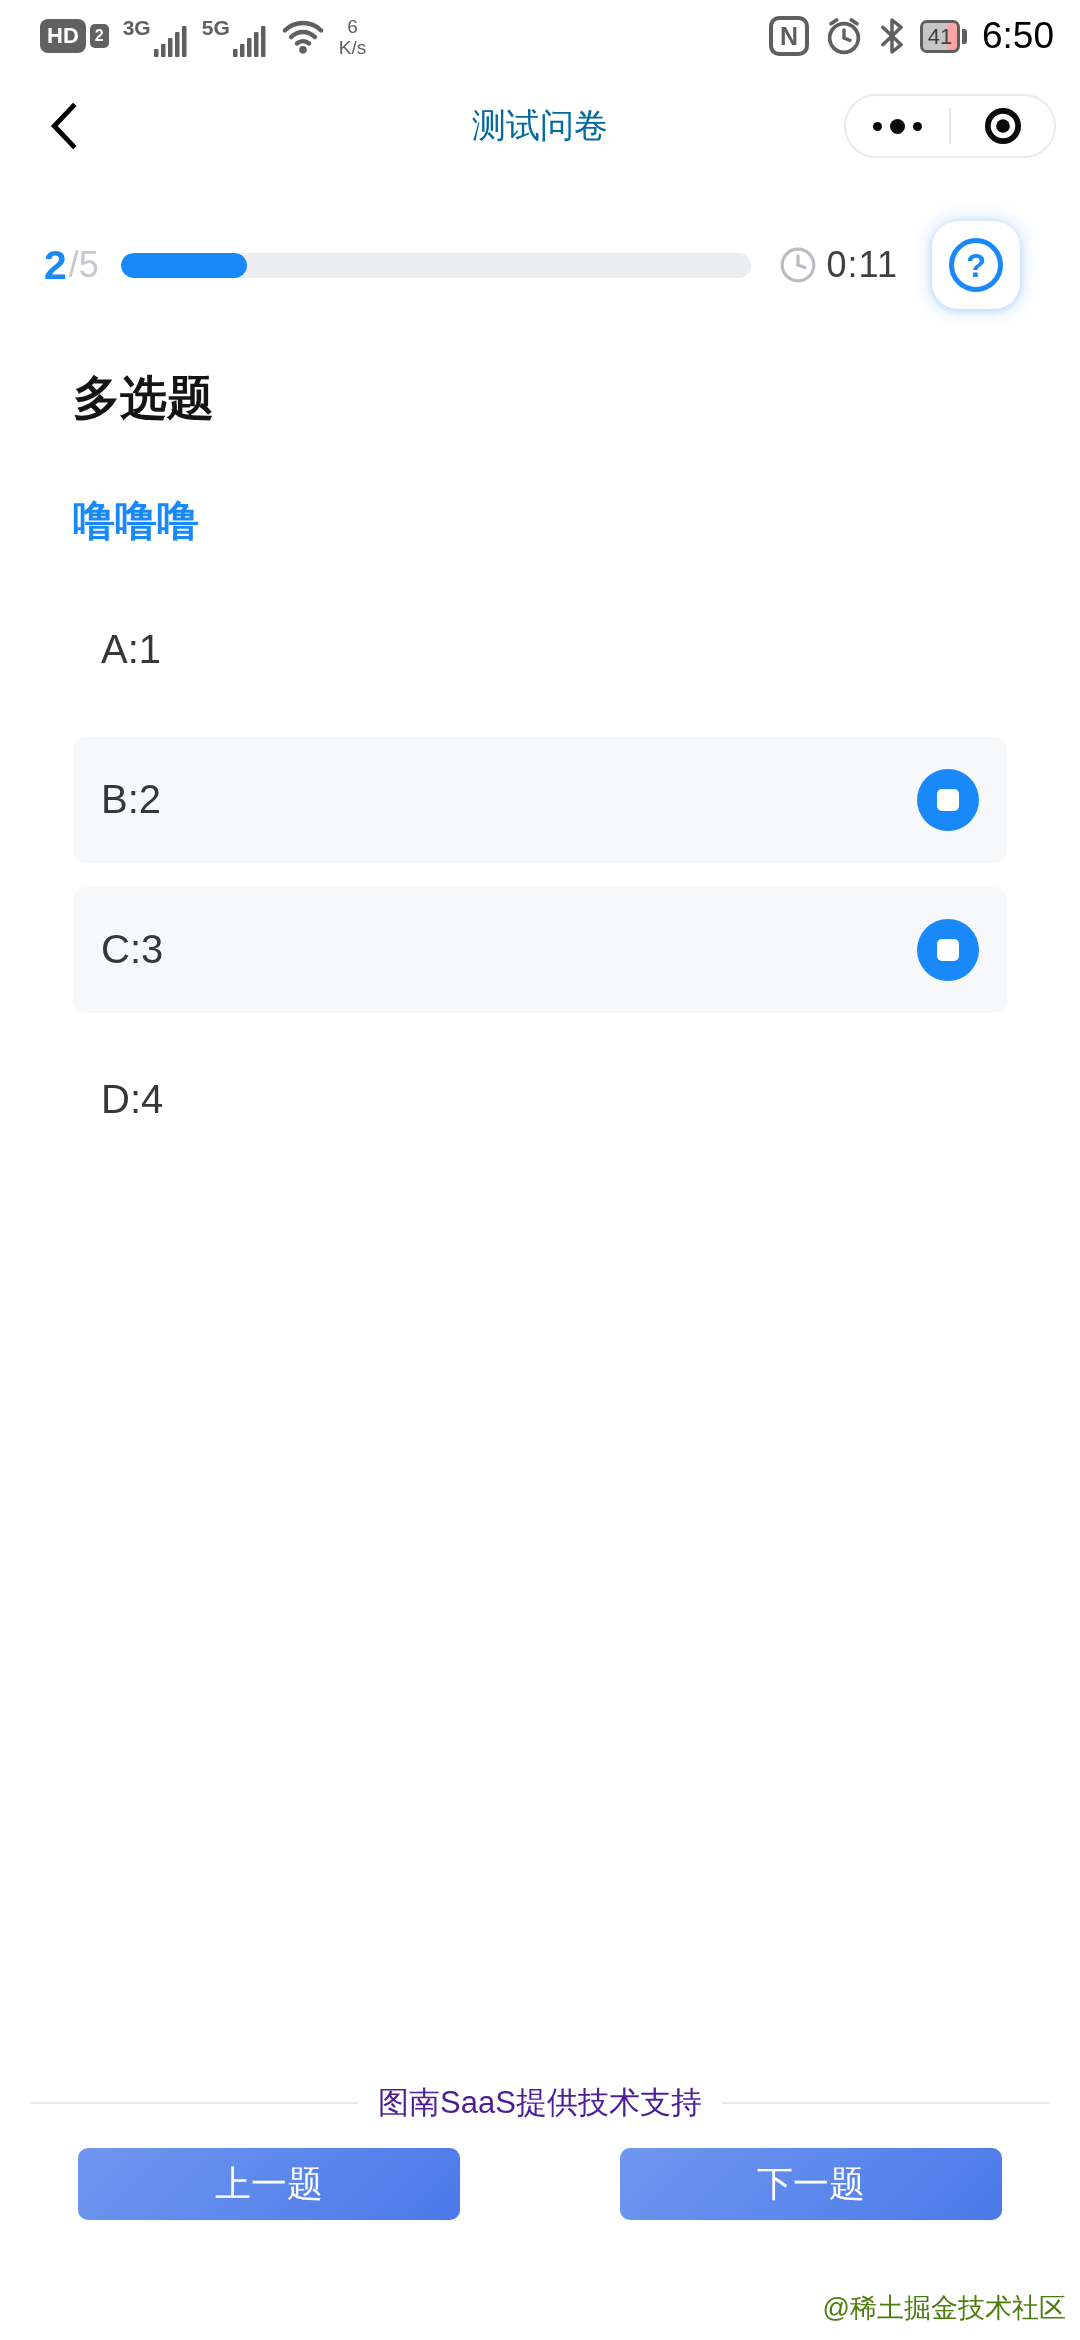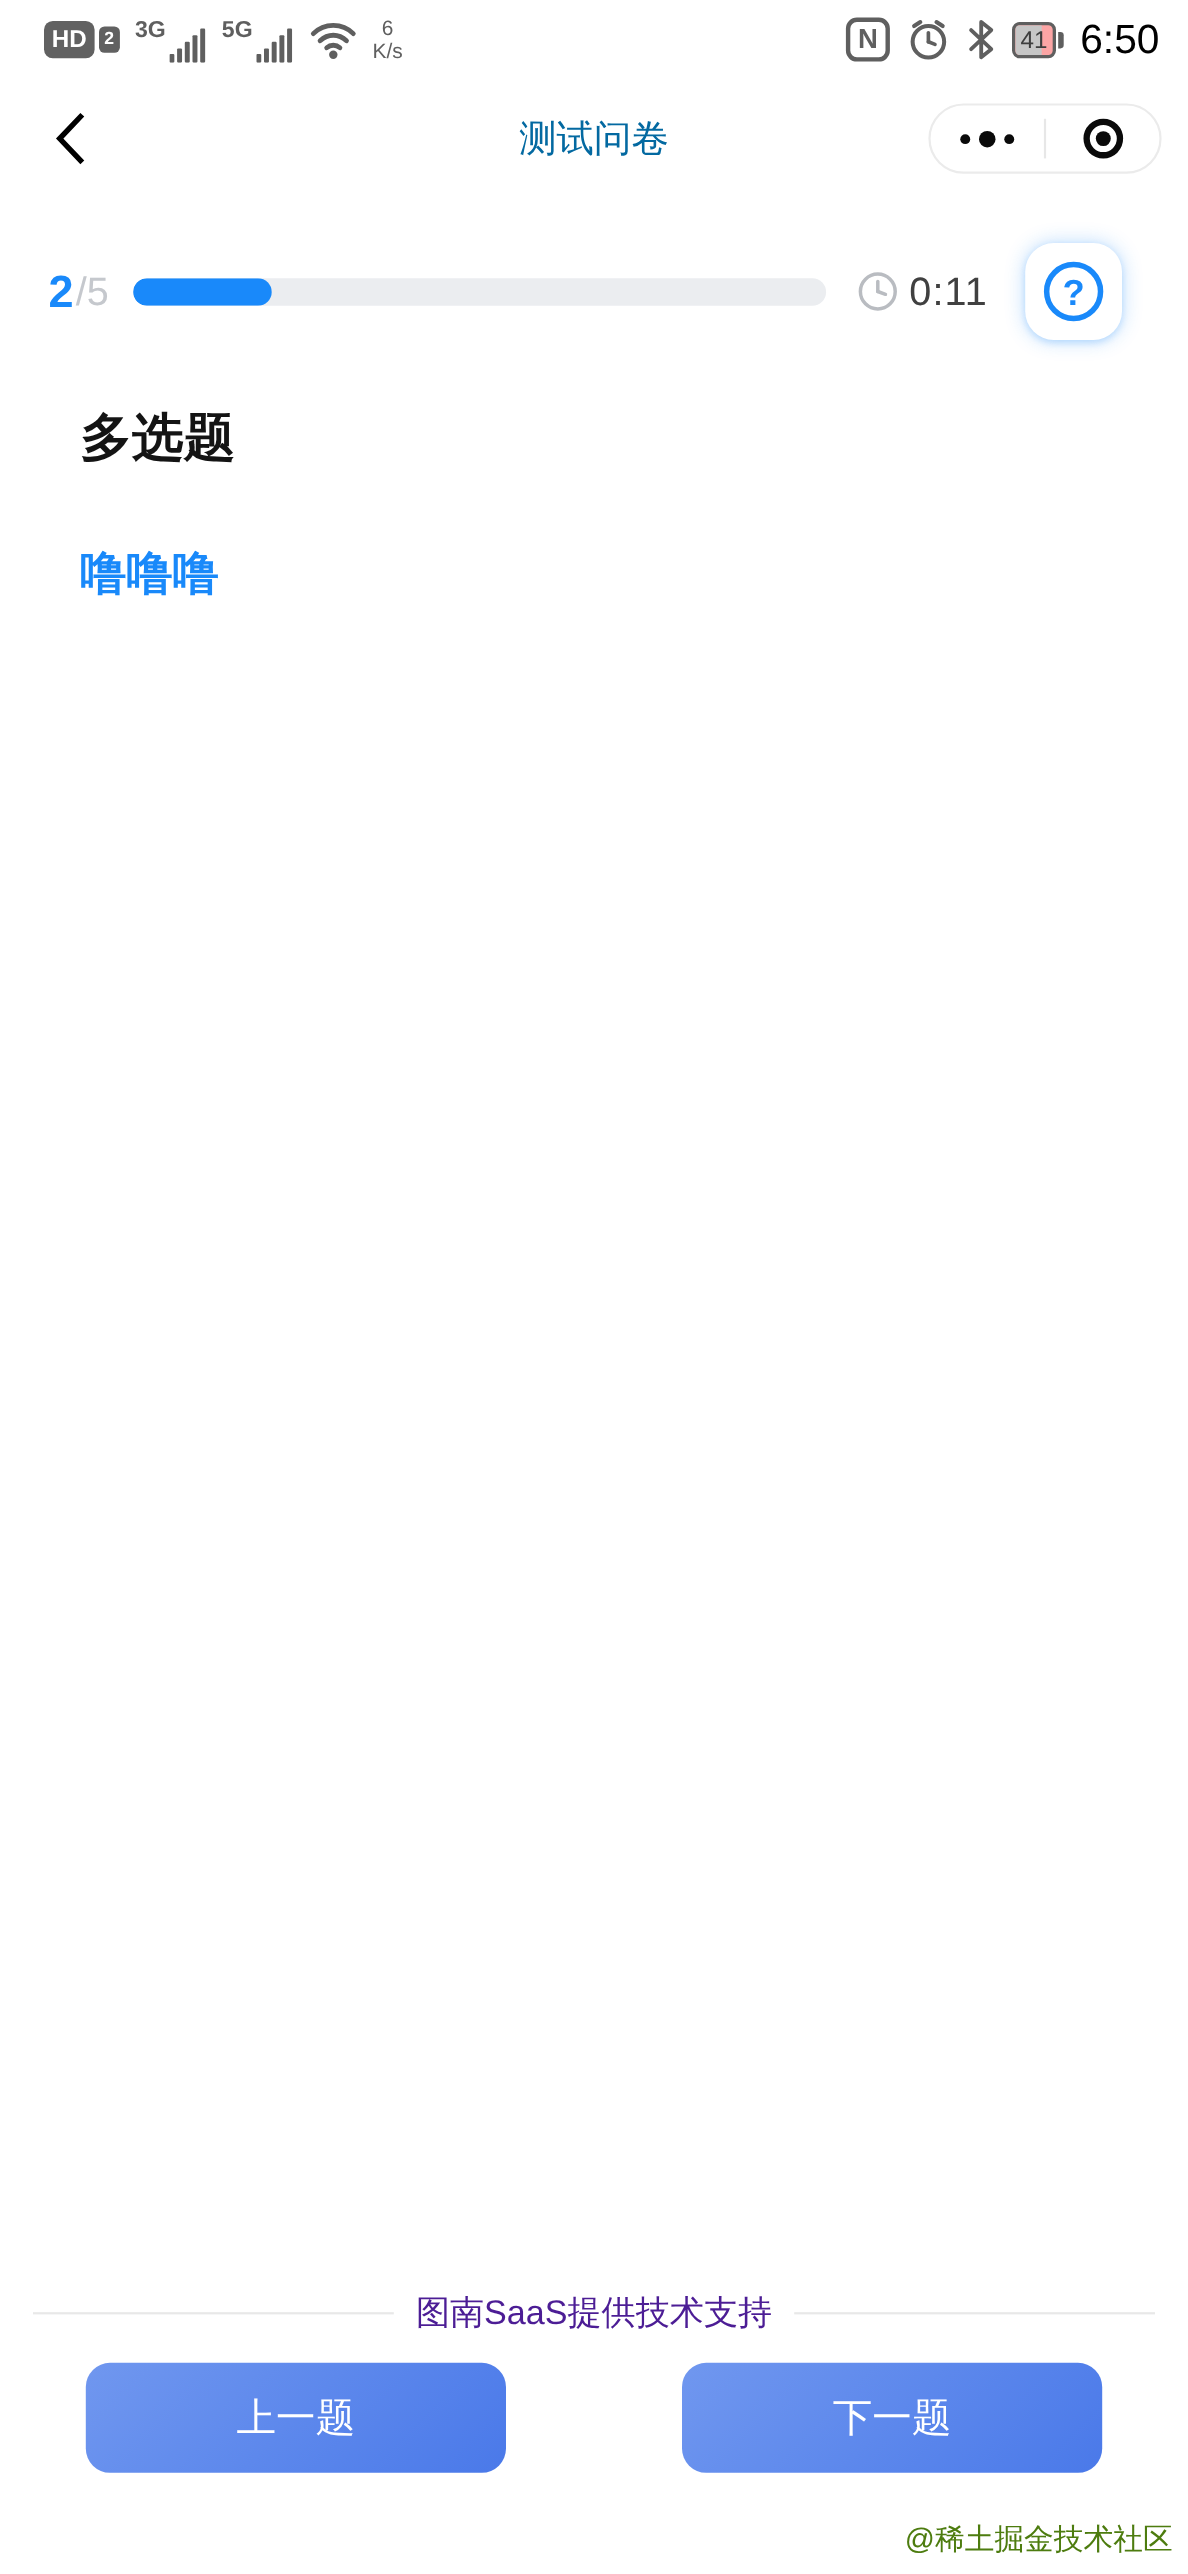--- a/index.html
+++ b/index.html
@@ -64,21 +64,21 @@
   .checkbox { display:none; margin-left:auto; width:62px; height:62px; background:#1989fa; border-radius:50%; align-items:center; justify-content:center; }
   .option.selected .checkbox { display:flex; }
   .checkbox-inner { width:22px; height:22px; background:#fff; border-radius:5px; }
 
   
   .powered { position:absolute; left:0; right:0; top:2082px; display:flex; align-items:center; padding:0 30px; }
   .powered .line { flex:1; height:2px; background:#e8e8e8; }
   .powered-text { margin:0 20px; font-size:31px; color:#4c1d95; white-space:nowrap; }
 
   .actions { position:absolute; left:0; right:0; top:2148px; display:flex; justify-content:space-between; padding:0 78px; }
-  .action-btn { width:382px; height:100px; border:none; border-radius:22px; color:#fff; font-size:36px; font-family:Liberation Mono, monospace; background:linear-gradient(135deg,#7097ef 0%,#4a79e9 100%); cursor:pointer; }
+  .action-btn { width:382px; height:72px; border:none; border-radius:10px; color:#fff; font-size:36px; font-family:Liberation Mono, monospace; background:linear-gradient(135deg,#7097ef 0%,#4a79e9 100%); cursor:pointer; }
 
   .watermark { position:absolute; right:14px; top:2290px; font-size:27px; color:#4d7c0f; }
 </style>
 </head>
 <body>
 
 <div class="screen">
 
   <div class="status-bar">
     <div class="sb-left">
@@ -183,20 +183,42 @@
     </svg>
     <span class="timer">0:11</span>
     <button class="help">
       <span class="help-ring">?</span>
     </button>
   </div>
 
   <div class="q-type">多选题</div>
   <div class="q-title">噜噜噜</div>
 
+  <div class="options">
+      <div class="option">
+      <span class="option-label">A:1</span>
+
+    </div>
+      <div class="option selected">
+      <span class="option-label">B:2</span>
+      <span class="checkbox">
+        <span class="checkbox-inner"></span>
+      </span>
+    </div>
+      <div class="option selected">
+      <span class="option-label">C:3</span>
+      <span class="checkbox">
+        <span class="checkbox-inner"></span>
+      </span>
+    </div>
+      <div class="option">
+      <span class="option-label">D:4</span>
+
+    </div>
+    </div>
 
   <div class="powered">
     <span class="line"></span>
     <span class="powered-text">图南SaaS提供技术支持</span>
     <span class="line"></span>
   </div>
 
   <div class="actions">
     <button class="action-btn">上一题</button>
     <button class="action-btn">下一题</button>

